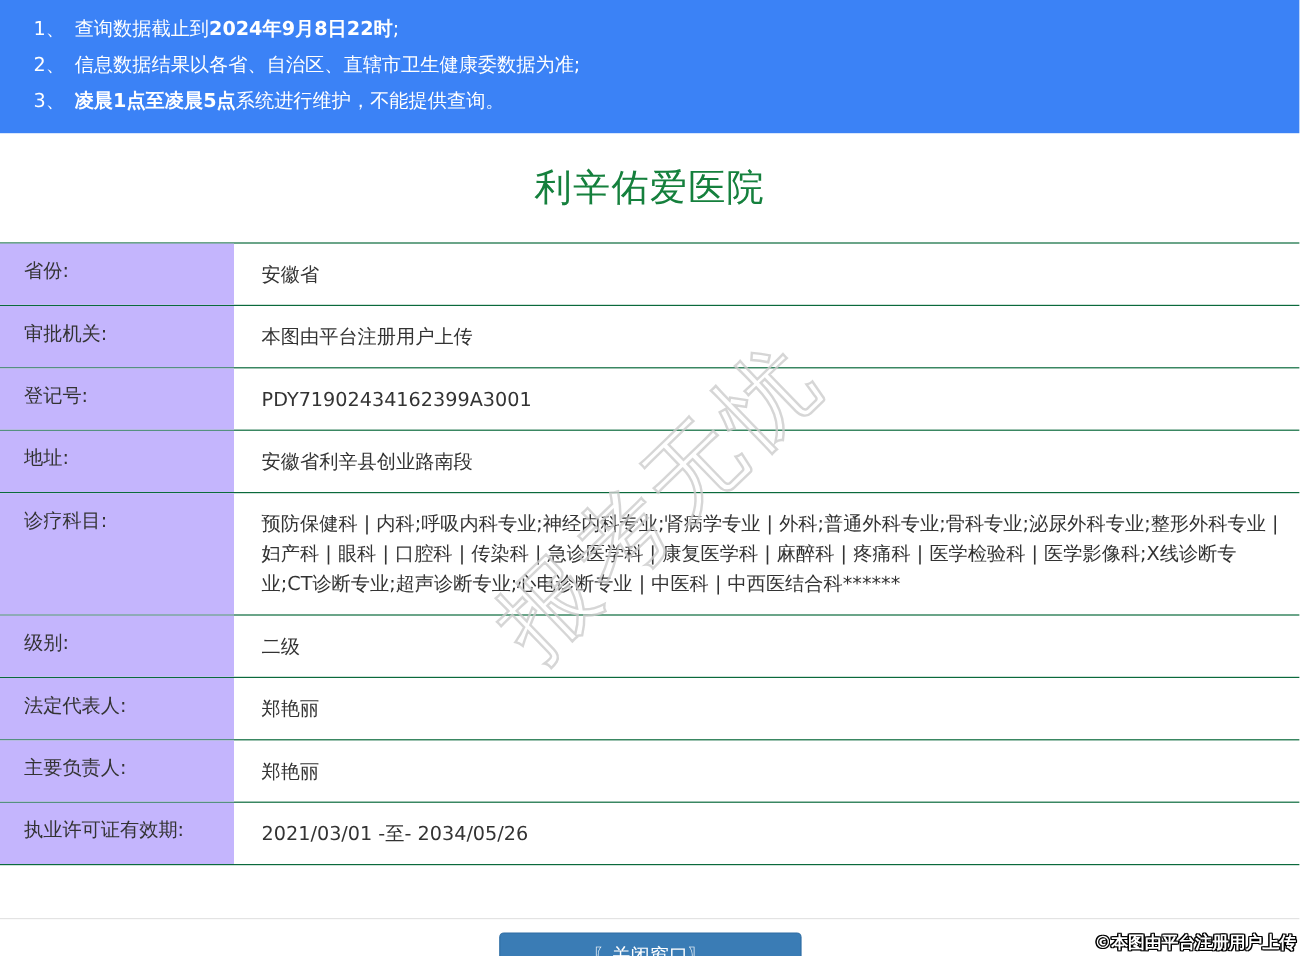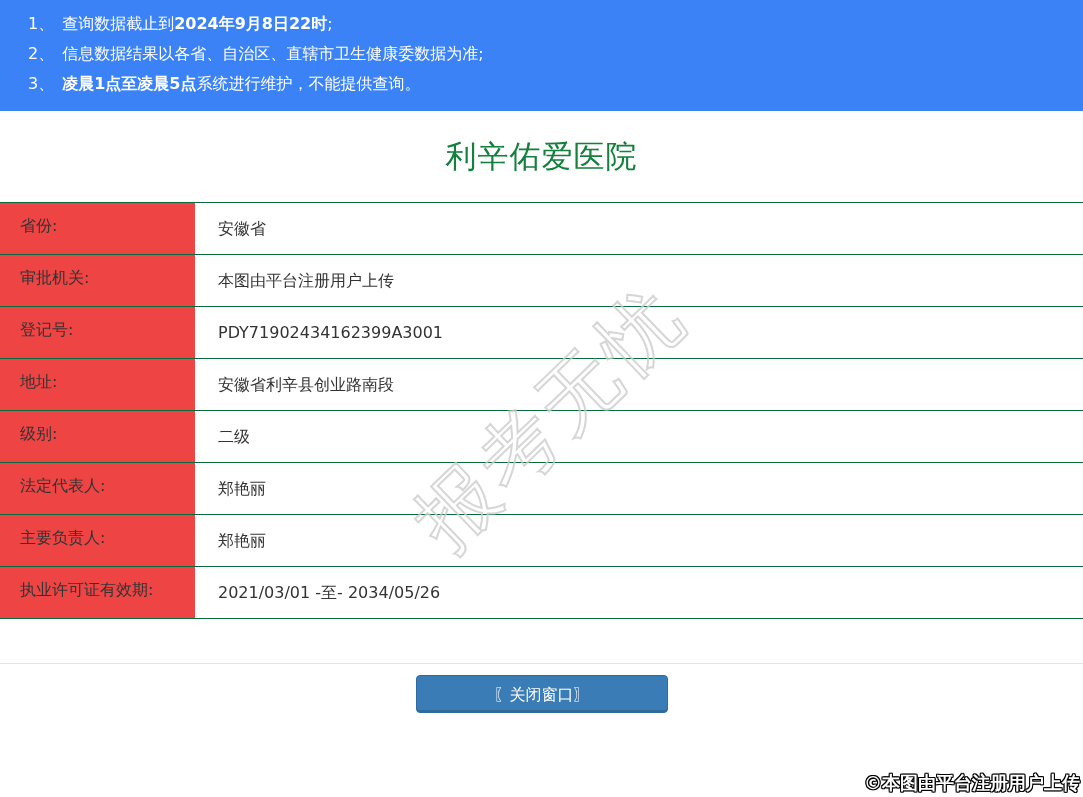--- a/index.html
+++ b/index.html
@@ -20,21 +20,21 @@
   
   .title{
     text-align:center;font-size:31px;font-weight:400;color:#15803d;
     margin:25px 0 24px 0;letter-spacing:1px;
   }
   
   .info-table{border-top:1px solid #0b6a3c;}
   .row{display:flex;border-bottom:1px solid #0b6a3c;font-size:16px;}
   .cell{box-sizing:border-box;}
   .cell.label{
-    width:195px;flex:0 0 195px;background:#ef4444;
+    width:195px;flex:0 0 195px;background:#c4b5fd;
     padding:13px 10px 13px 20px;
   }
   .cell.value{
     flex:1;padding:13px 16px 13px 23px;line-height:25px;
   }
   .empty-row{height:44px;border-bottom:1px solid #e3e3e3;}
   
   .btn-area{padding-top:11px;text-align:center;}
   .close-btn{
     display:inline-block;width:252px;height:38px;
@@ -47,21 +47,21 @@
   .diag-watermark{
     position:absolute;left:330px;top:368px;width:440px;height:100px;
     text-align:center;font-size:78px;letter-spacing:6px;line-height:100px;
     color:transparent;-webkit-text-stroke:2px #cccccc;
     transform:rotate(-44deg);opacity:.8;pointer-events:none;
     white-space:nowrap;
   }
   
   .credit{
     position:absolute;right:3px;bottom:2px;
-    font-size:18px;font-weight:bold;color:#ffffff;
+    font-size:14px;font-weight:bold;color:#ffffff;
     text-shadow:-1px -1px 0 #000,1px -1px 0 #000,-1px 1px 0 #000,1px 1px 0 #000,0 1px 0 #000,0 -1px 0 #000,1px 0 0 #000,-1px 0 0 #000;
   }
 </style>
 </head>
 <body>
 
 <div class="notice">
   <ol>
       <li><span class="num">1、</span><span>查询数据截止到</span><span class="bold">2024年9月8日22时</span><span>;</span></li>
       <li><span class="num">2、</span><span>信息数据结果以各省、自治区、直辖市卫生健康委数据为准;</span><span class="bold"></span><span></span></li>
@@ -82,20 +82,24 @@
     </div>
     <div class="row">
       <div class="cell label">登记号:</div>
       <div class="cell value">PDY71902434162399A3001</div>
     </div>
     <div class="row">
       <div class="cell label">地址:</div>
       <div class="cell value">安徽省利辛县创业路南段</div>
     </div>
     <div class="row">
+      <div class="cell label">诊疗科目:</div>
+      <div class="cell value">预防保健科 | 内科;呼吸内科专业;神经内科专业;肾病学专业 | 外科;普通外科专业;骨科专业;泌尿外科专业;整形外科专业 | 妇产科 | 眼科 | 口腔科 | 传染科 | 急诊医学科 | 康复医学科 | 麻醉科 | 疼痛科 | 医学检验科 | 医学影像科;X线诊断专业;CT诊断专业;超声诊断专业;心电诊断专业 | 中医科 | 中西医结合科******</div>
+    </div>
+    <div class="row">
       <div class="cell label">级别:</div>
       <div class="cell value">二级</div>
     </div>
     <div class="row">
       <div class="cell label">法定代表人:</div>
       <div class="cell value">郑艳丽</div>
     </div>
     <div class="row">
       <div class="cell label">主要负责人:</div>
       <div class="cell value">郑艳丽</div>

